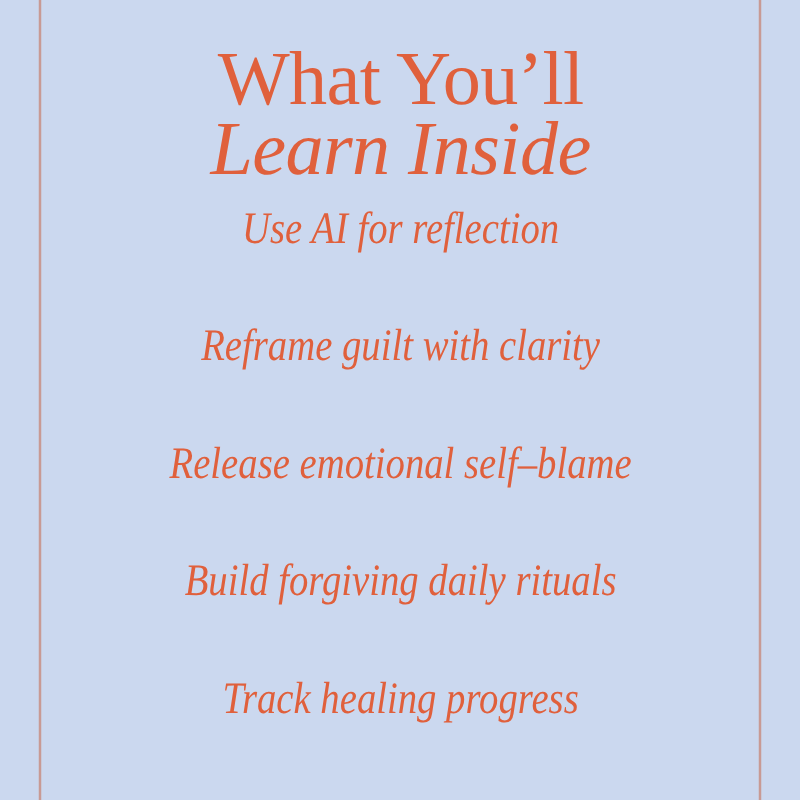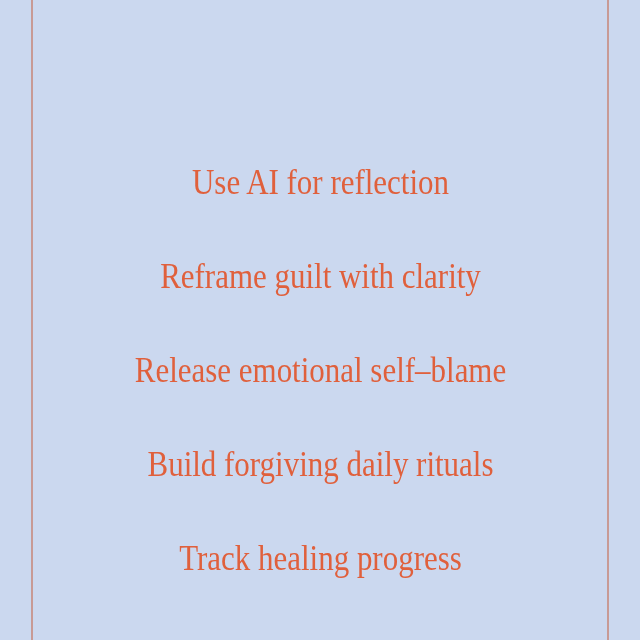--- a/index.html
+++ b/index.html
@@ -69,20 +69,21 @@
 
   
   .benefit-list {
     position: absolute;
     left: 0;
     right: 0;
     top: 160px;
     margin: 0;
     padding: 0;
     list-style: none;
+    font-style: italic;
   }
   .benefit-item {
     height: 94px;
     text-align: center;
     color: #e0603c;
     font-size: 36px;
     font-weight: 400;
     line-height: 44px;
     white-space: nowrap;
     transform: scaleX(0.86);
@@ -92,20 +93,24 @@
 </head>
 <body>
 
 <div class="poster">
 
   <div class="rule rule-left"></div>
   <div class="rule rule-right"></div>
 
   <div class="inner">
 
+    <h1 class="heading">
+      <span class="heading-line heading-line-1">What You’ll</span>
+      <span class="heading-line heading-line-2">Learn Inside</span>
+    </h1>
 
     <ul class="benefit-list">
       <li class="benefit-item">Use AI for reflection</li>
       <li class="benefit-item">Reframe guilt with clarity</li>
       <li class="benefit-item">Release emotional self–blame</li>
       <li class="benefit-item">Build forgiving daily rituals</li>
       <li class="benefit-item">Track healing progress</li>
     </ul>
 
   </div>

